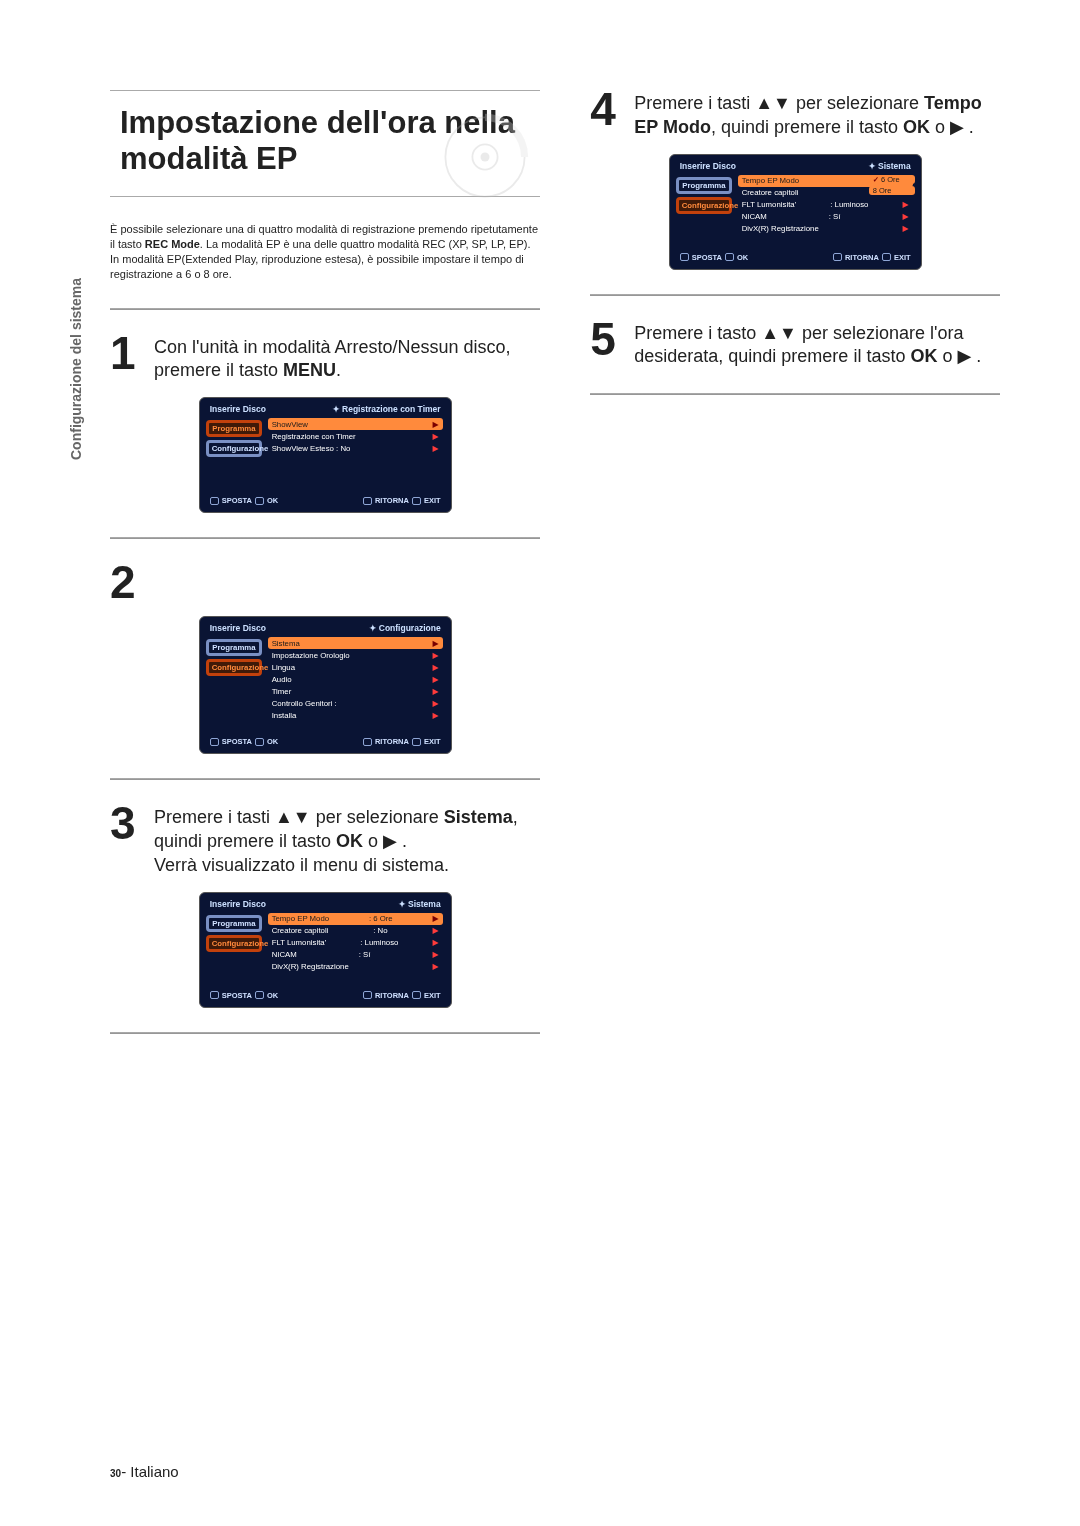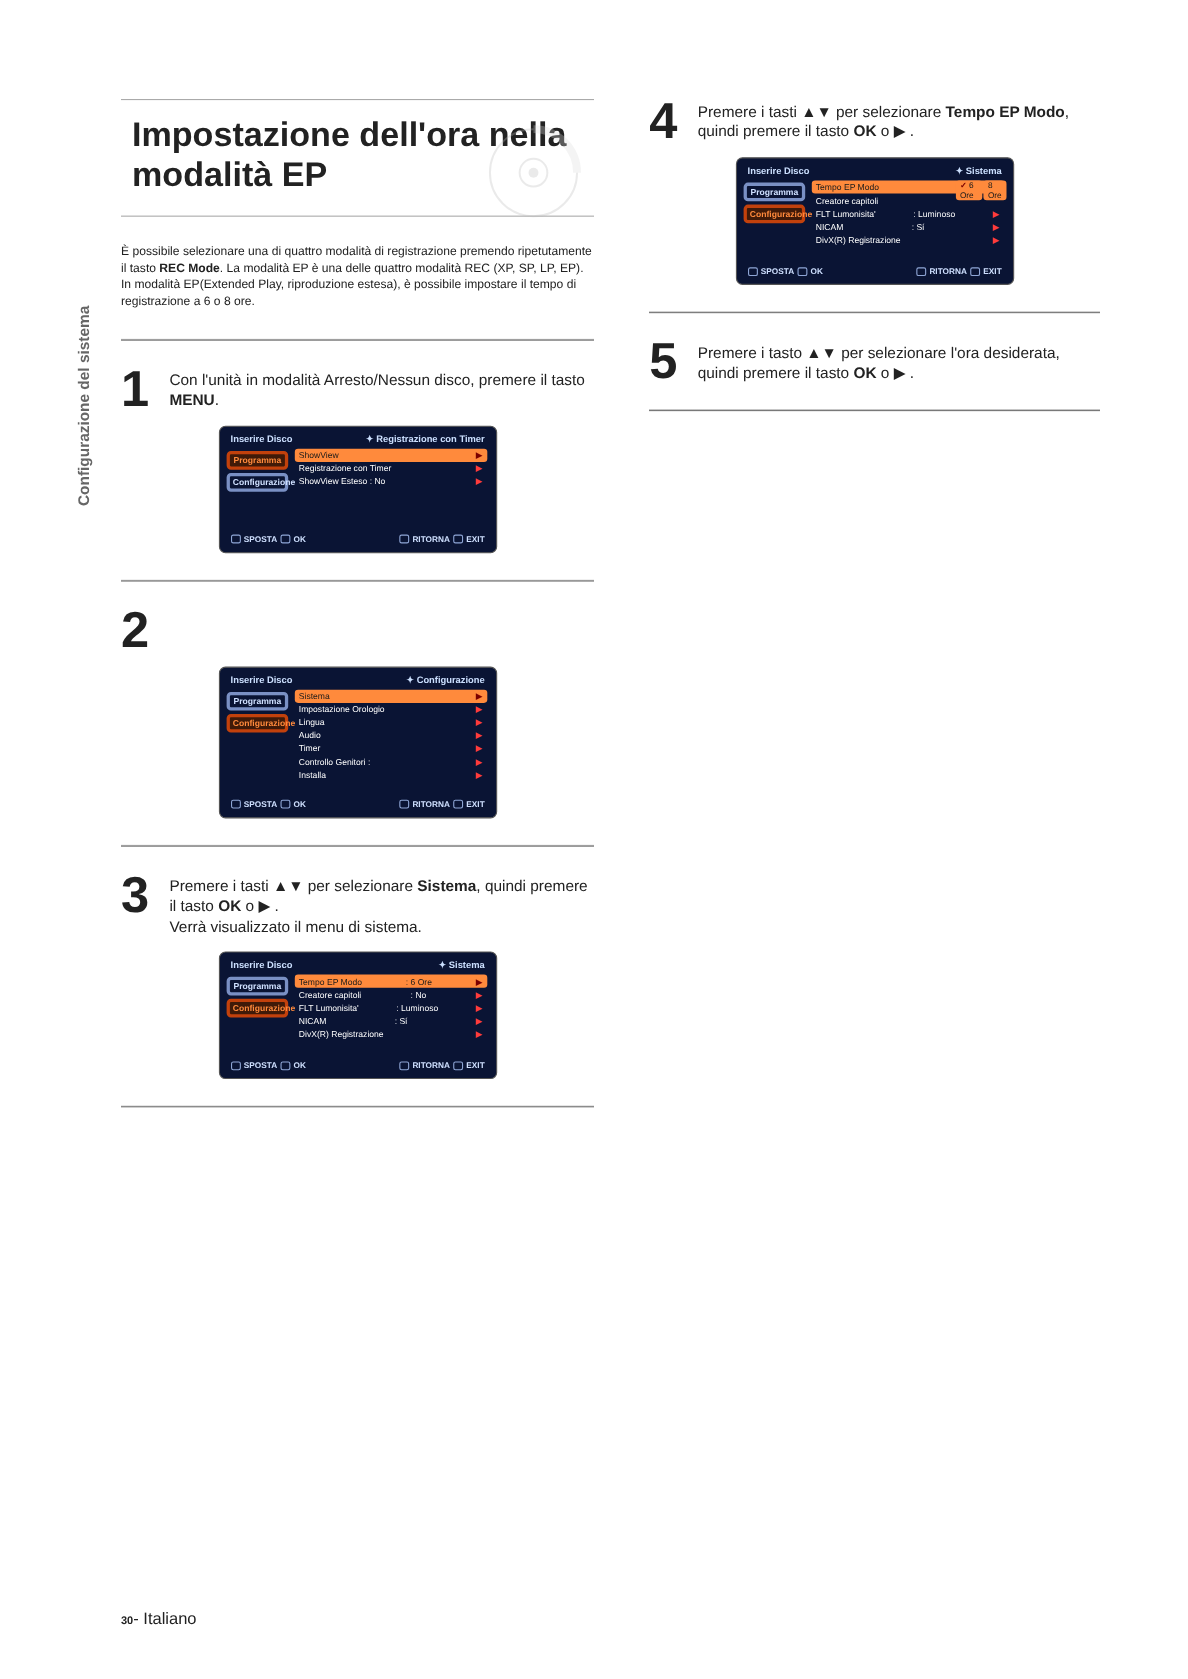--- a/index.html
+++ b/index.html
@@ -62,21 +62,21 @@
     gap: 10px;
     margin-bottom: 14px;
   }
   .step-num {
     font-size: 46px;
     font-weight: bold;
     line-height: .85;
     min-width: 34px;
   }
   .step-body {
-    font-size: 14px;
+    font-size: 18px;
     line-height: 1.32;
     padding-top: 2px;
   }
 
   
   .osd {
     width: 253px;
     margin: 8px auto 0 auto;
     border: 1.5px solid #555;
     border-radius: 6px;
@@ -147,21 +147,21 @@
   }
 
   .pill-opt {
     border-radius: 3px;
     padding: 0 4px;
     background: #ff8a3c;
     color: #1a1a1a;
     font-size: 7.5px;
     margin-bottom: 1px;
   }
-  .pill-stack { display: flex; flex-direction: row; gap: 1px; width: 46px; margin-left: auto; }
+  .pill-stack { display: flex; flex-direction: column; gap: 1px; width: 46px; margin-left: auto; }
   .check::before { content: "✓"; color: #7a0000; margin-right: 2px; font-weight: bold; }
 
   .side-tab {
     position: absolute;
     left: 68px;
     top: 460px;
     transform: rotate(-90deg);
     transform-origin: left top;
     font-size: 14px;
     font-weight: bold;

